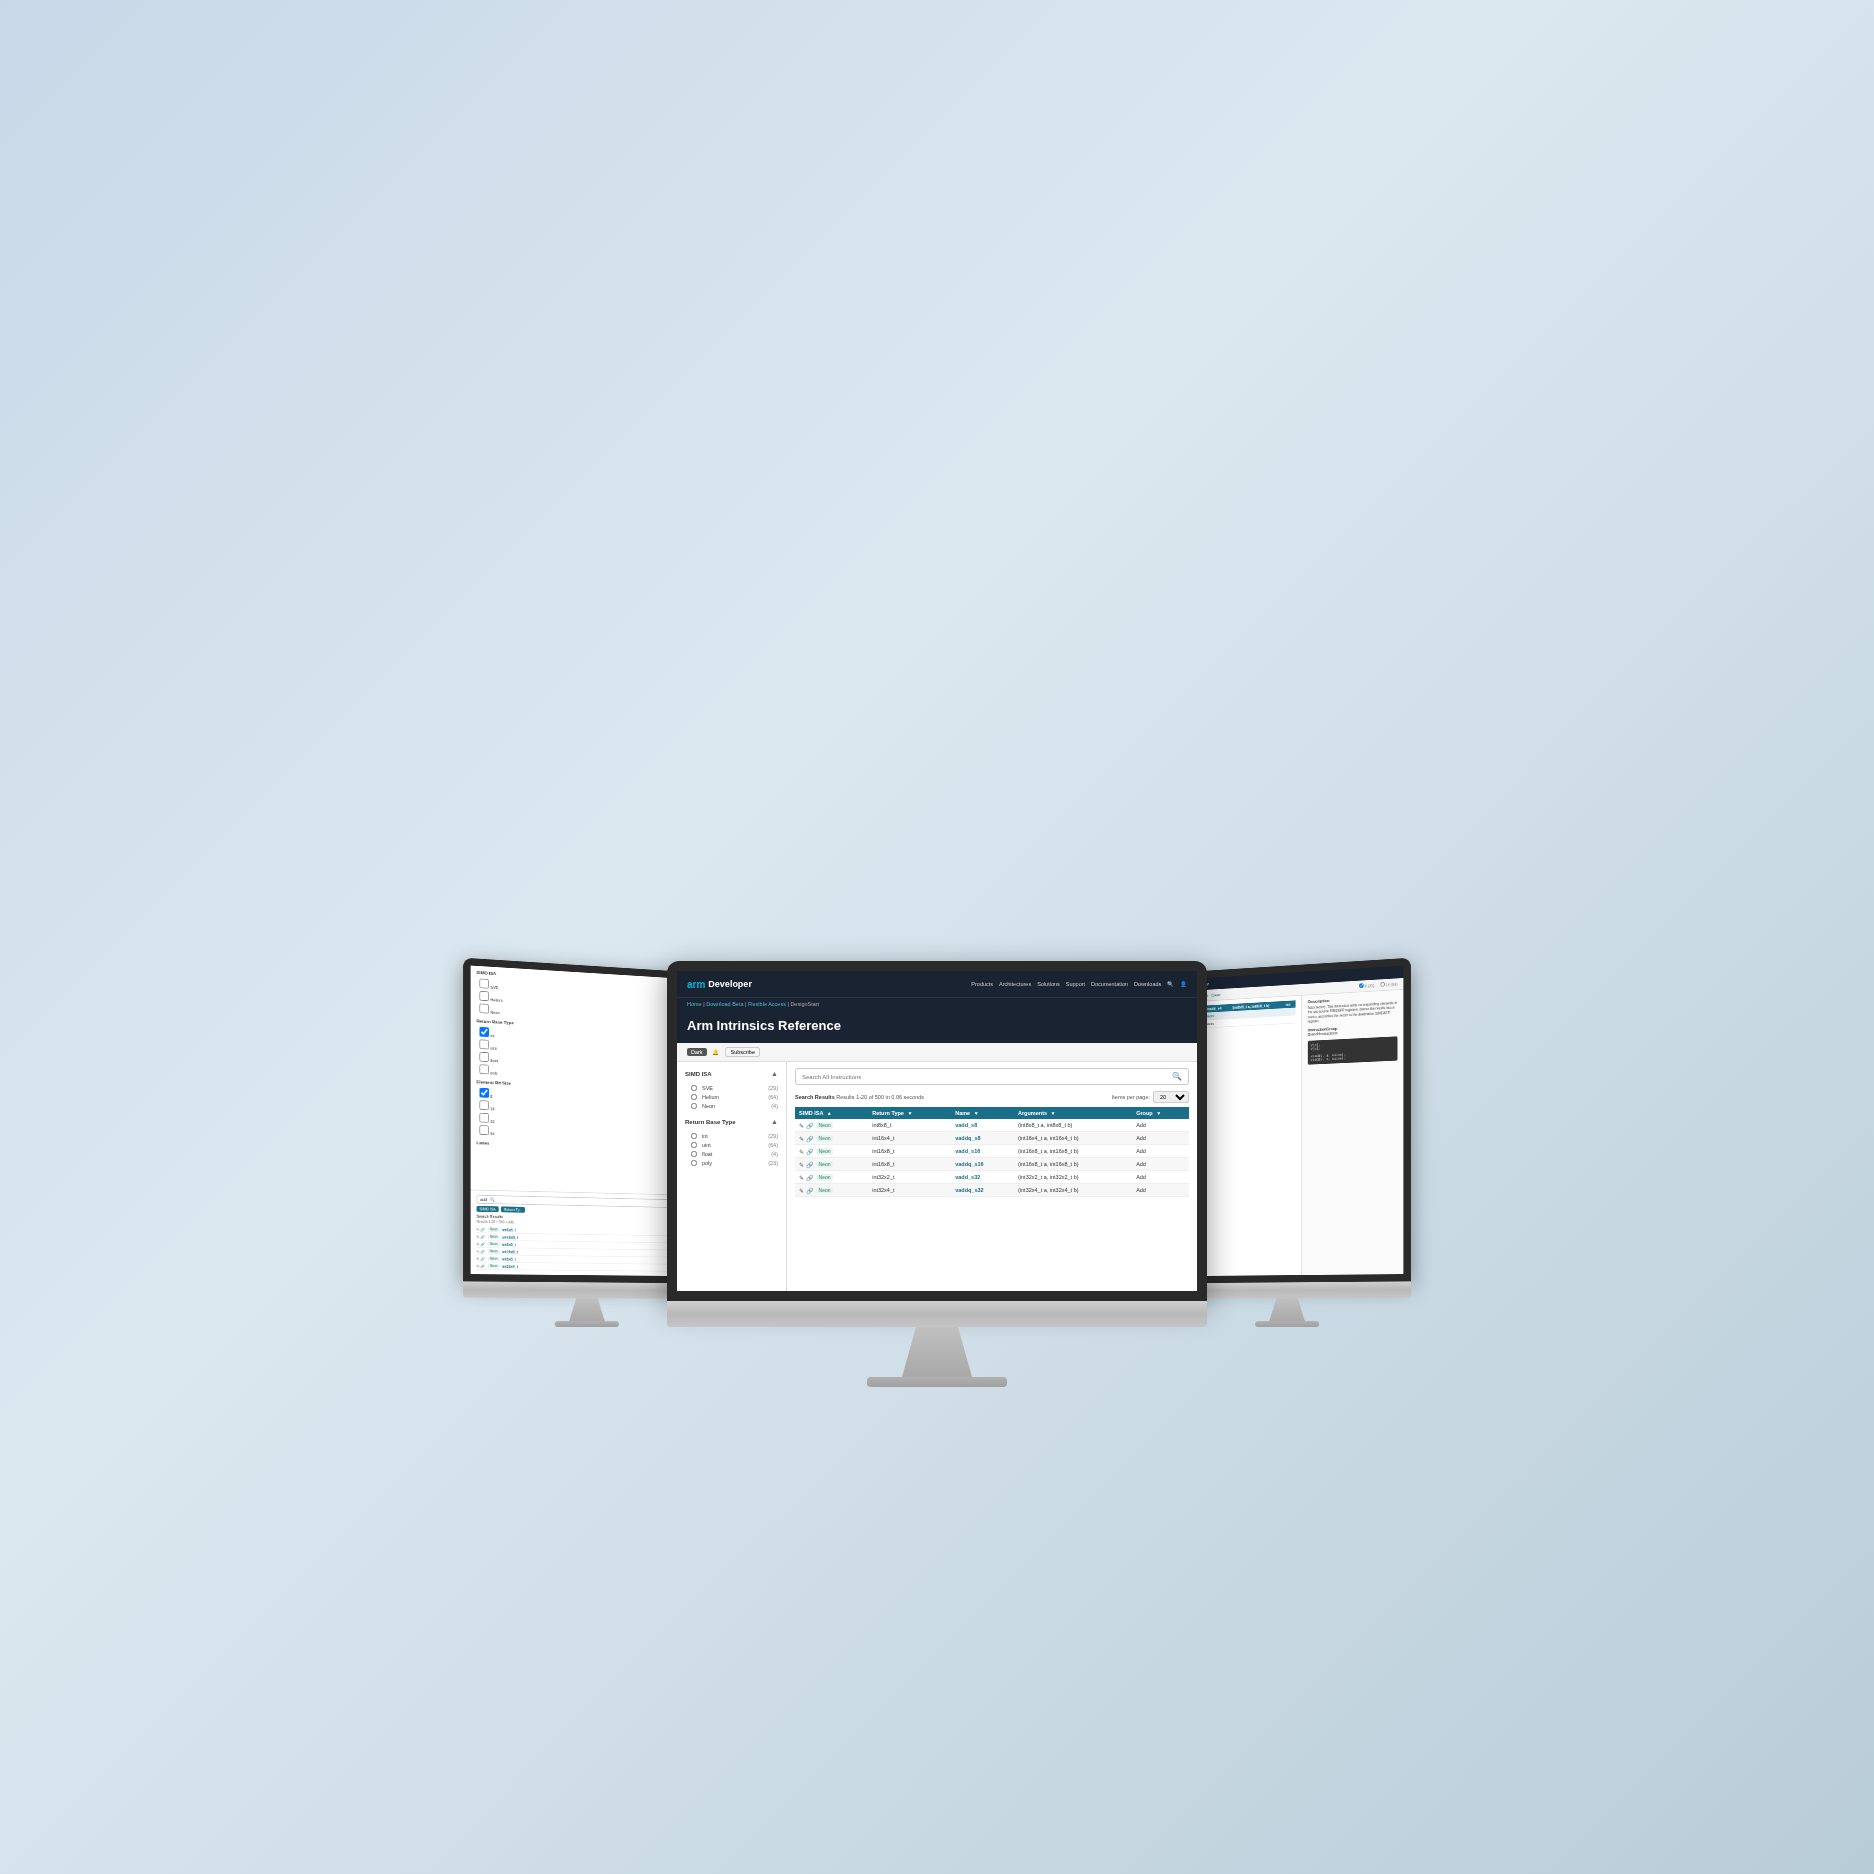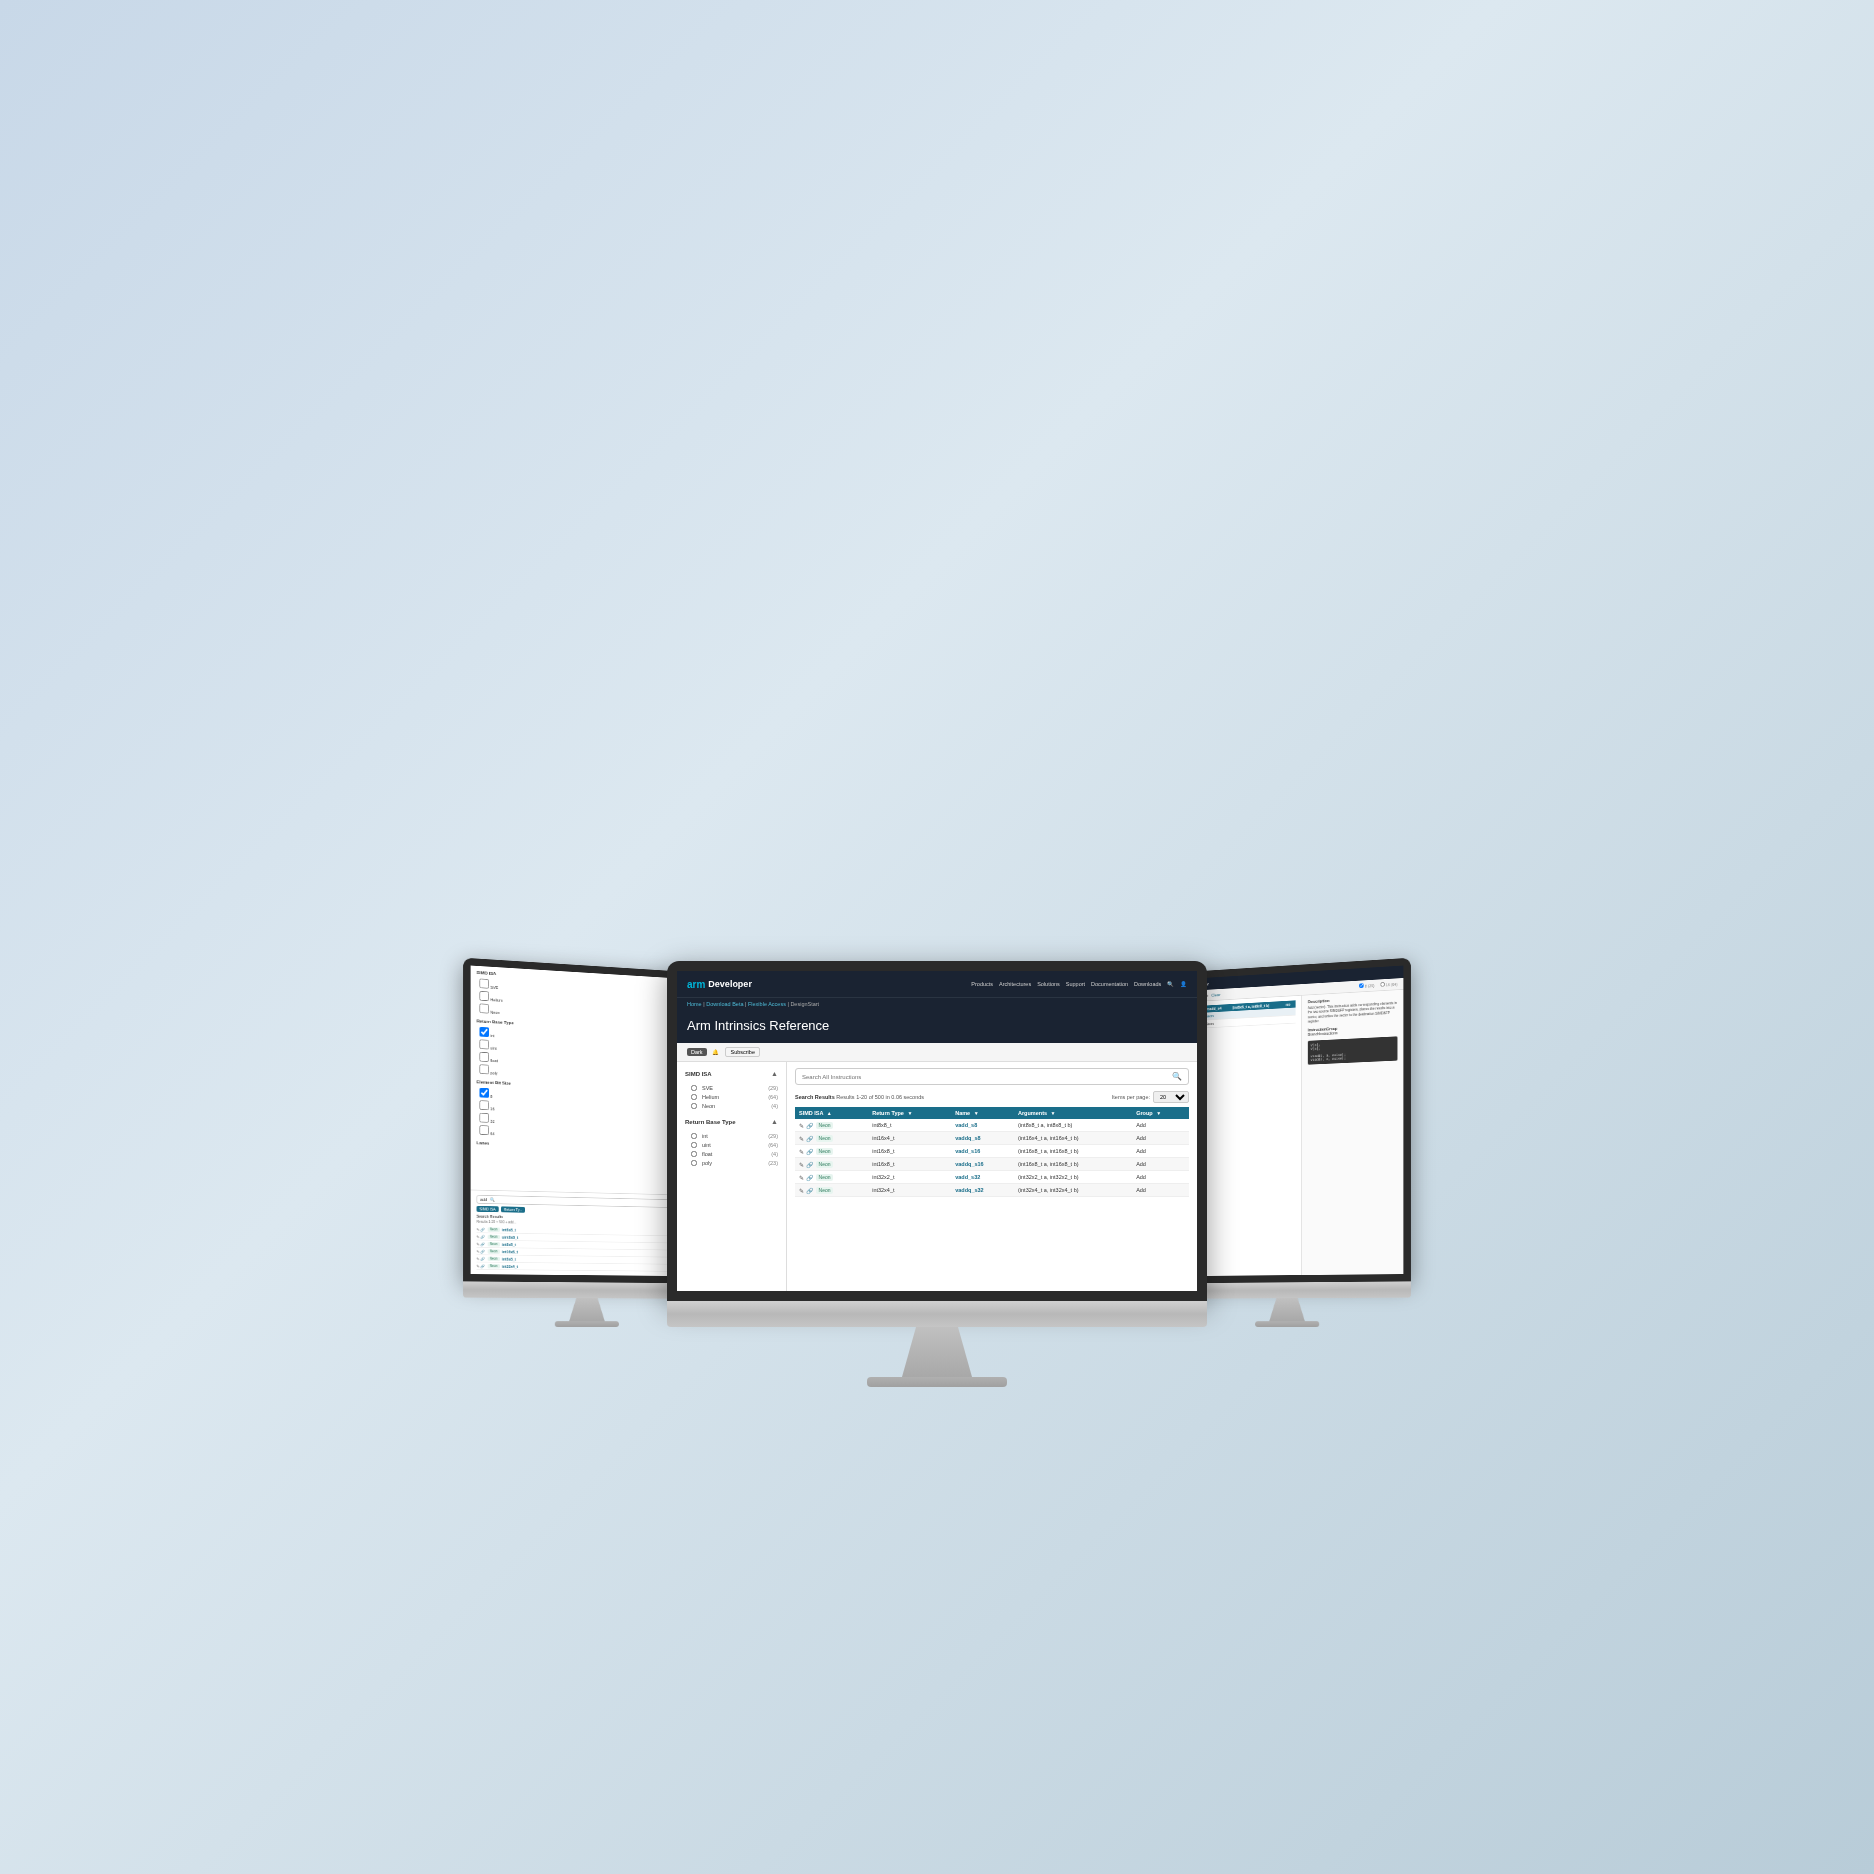--- a/index.html
+++ b/index.html
@@ -212,21 +212,21 @@
       border-top: 1px solid #2a3442;
     }
 
     .arm-breadcrumb a { color: #4db8d4; text-decoration: none; }
 
     .arm-page-title {
       background: #1a2332;
       padding: 8px 10px 10px;
       color: #fff;
       font-size: 13px;
-      font-weight: 400;
+      font-weight: 700;
     }
 
     .arm-toolbar {
       padding: 4px 10px;
       background: #f5f5f5;
       border-bottom: 1px solid #ddd;
       display: flex;
       align-items: center;
       gap: 6px;
       font-size: 5.5px;

